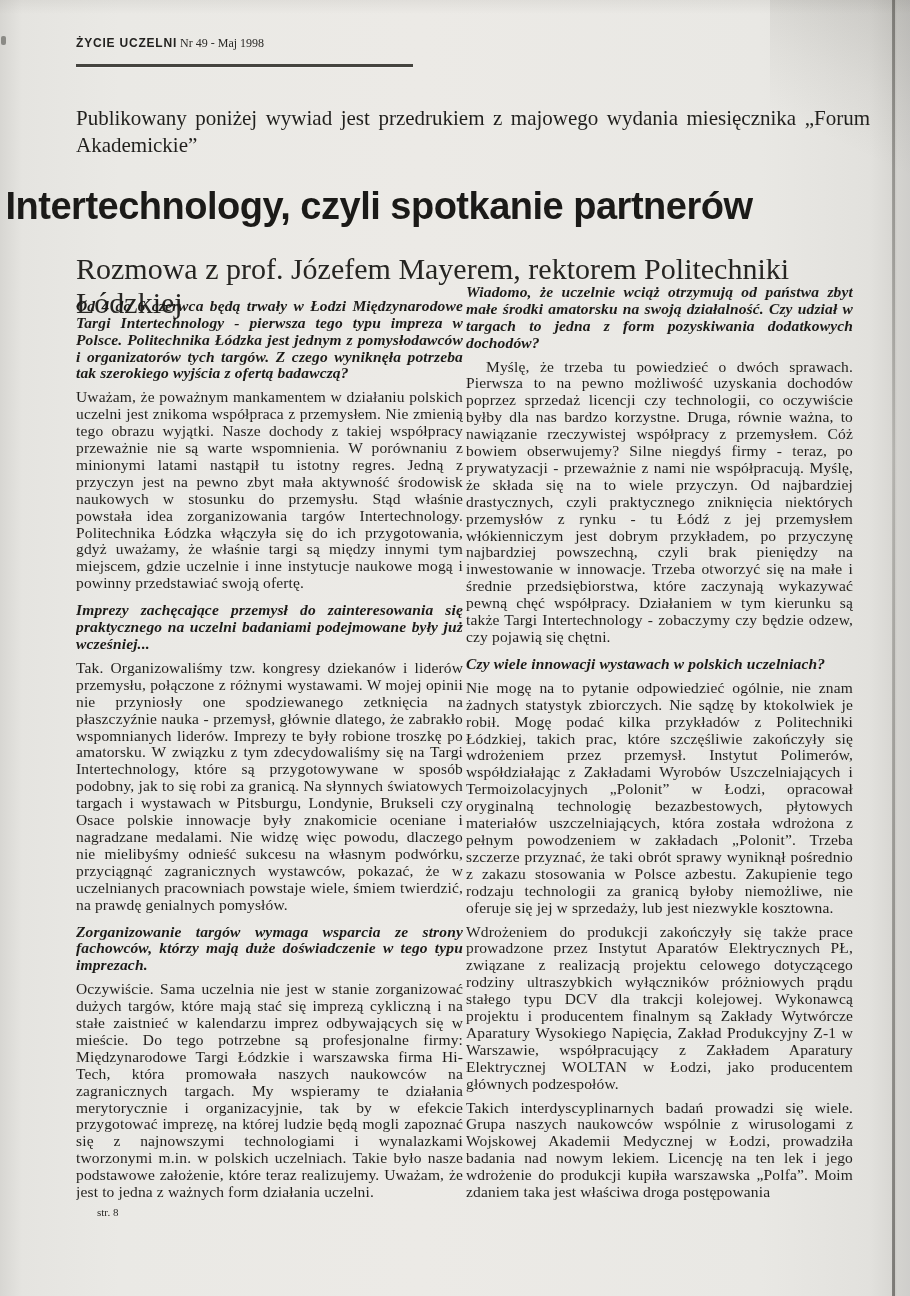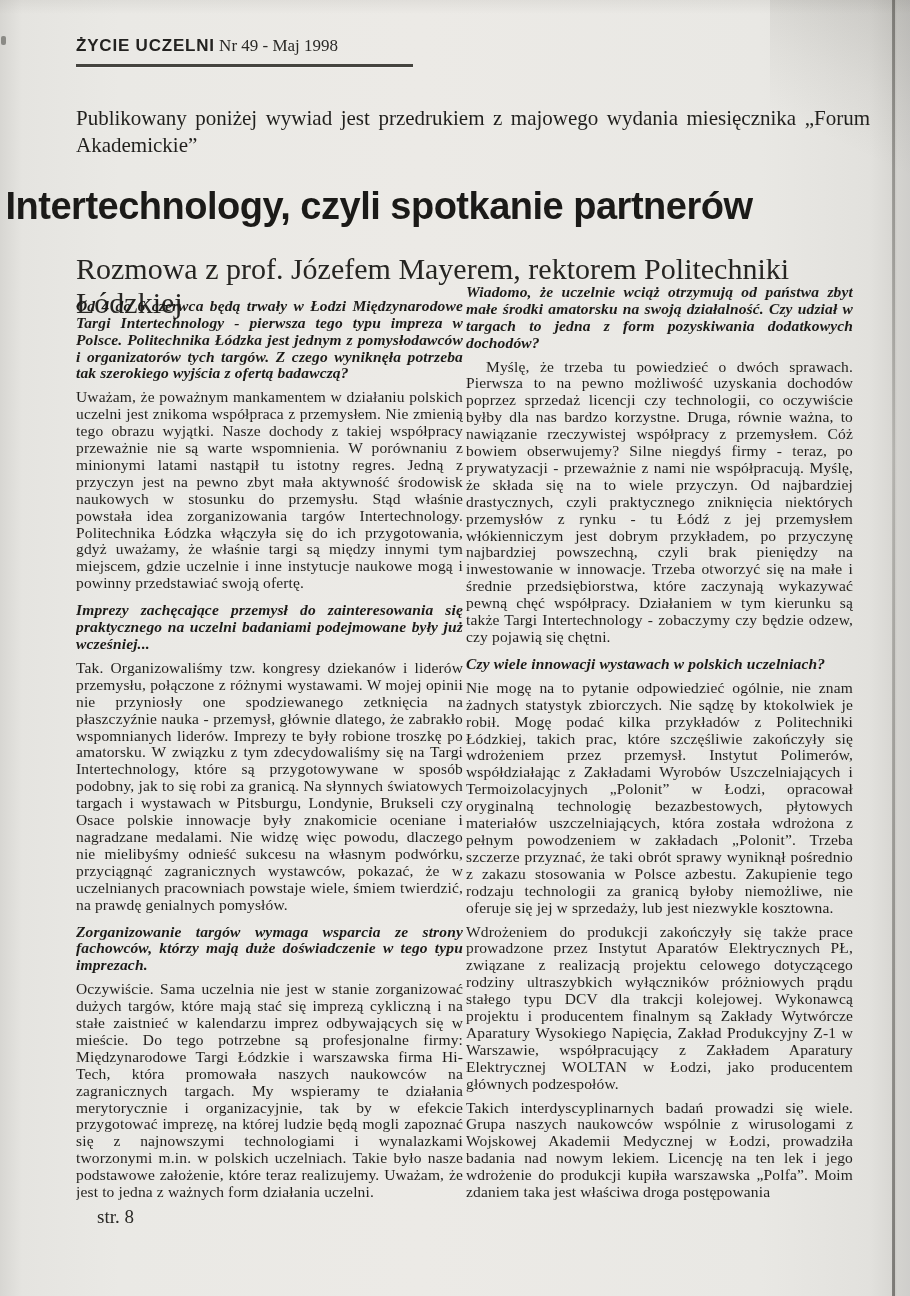--- a/index.html
+++ b/index.html
@@ -21,21 +21,21 @@
     position:absolute;right:0;top:0;width:140px;height:220px;
     background:linear-gradient(205deg, rgba(70,68,62,.16) 0%, rgba(70,68,62,.05) 38%, rgba(0,0,0,0) 62%);
     pointer-events:none;
   }
   .fold-shadow{
     position:absolute;left:892px;top:0;width:3px;height:1296px;
     background:linear-gradient(180deg, rgba(75,73,68,.55), rgba(110,108,102,.22) 35%, rgba(75,73,68,.45) 78%, rgba(60,58,54,.55));
   }
   .speck{position:absolute;left:1px;top:36px;width:5px;height:9px;background:#4a4a46;opacity:.55;border-radius:2px;}
 
-  .masthead{position:absolute;left:76px;top:36px;font-size:17px;white-space:nowrap;}
+  .masthead{position:absolute;left:76px;top:36px;font-size:12px;white-space:nowrap;}
   .masthead .journal{
     font-family:"Liberation Sans", sans-serif;font-weight:700;letter-spacing:.8px;color:#232220;
   }
   .masthead .issue{font-family:"Liberation Serif", serif;font-weight:400;color:#2a2926;}
   .header-rule{position:absolute;left:76px;top:64px;width:337px;height:3px;background:#45443f;box-shadow:0 1px 0 rgba(255,255,255,.4);}
 
   .intro{
     position:absolute;left:76px;top:84px;width:794px;
     font-size:21px;font-weight:400;line-height:27px;text-align:justify;color:#201f1c;
   }
@@ -59,21 +59,21 @@
     font-size:15.5px;line-height:16.9px;letter-spacing:.15px;
     color:#211f1c;
     overflow:hidden;
   }
   .col p{margin:0 0 7px;}
   .col p.question{font-weight:700;font-style:italic;margin:10px 0 7px;color:#1c1b18;}
   .col p:first-child{margin-top:0;}
   .col p.indent{text-indent:20px;}
 
   .footer{
-    position:absolute;left:97px;top:1206px;font-size:19px;color:#2a2926;
+    position:absolute;left:97px;top:1206px;font-size:11px;color:#2a2926;
   }
 </style>
 </head>
 <body>
 
 <div class="page">
 
   <div class="corner-shade"></div>
   <div class="fold-shadow"></div>
   <div class="speck"></div>

